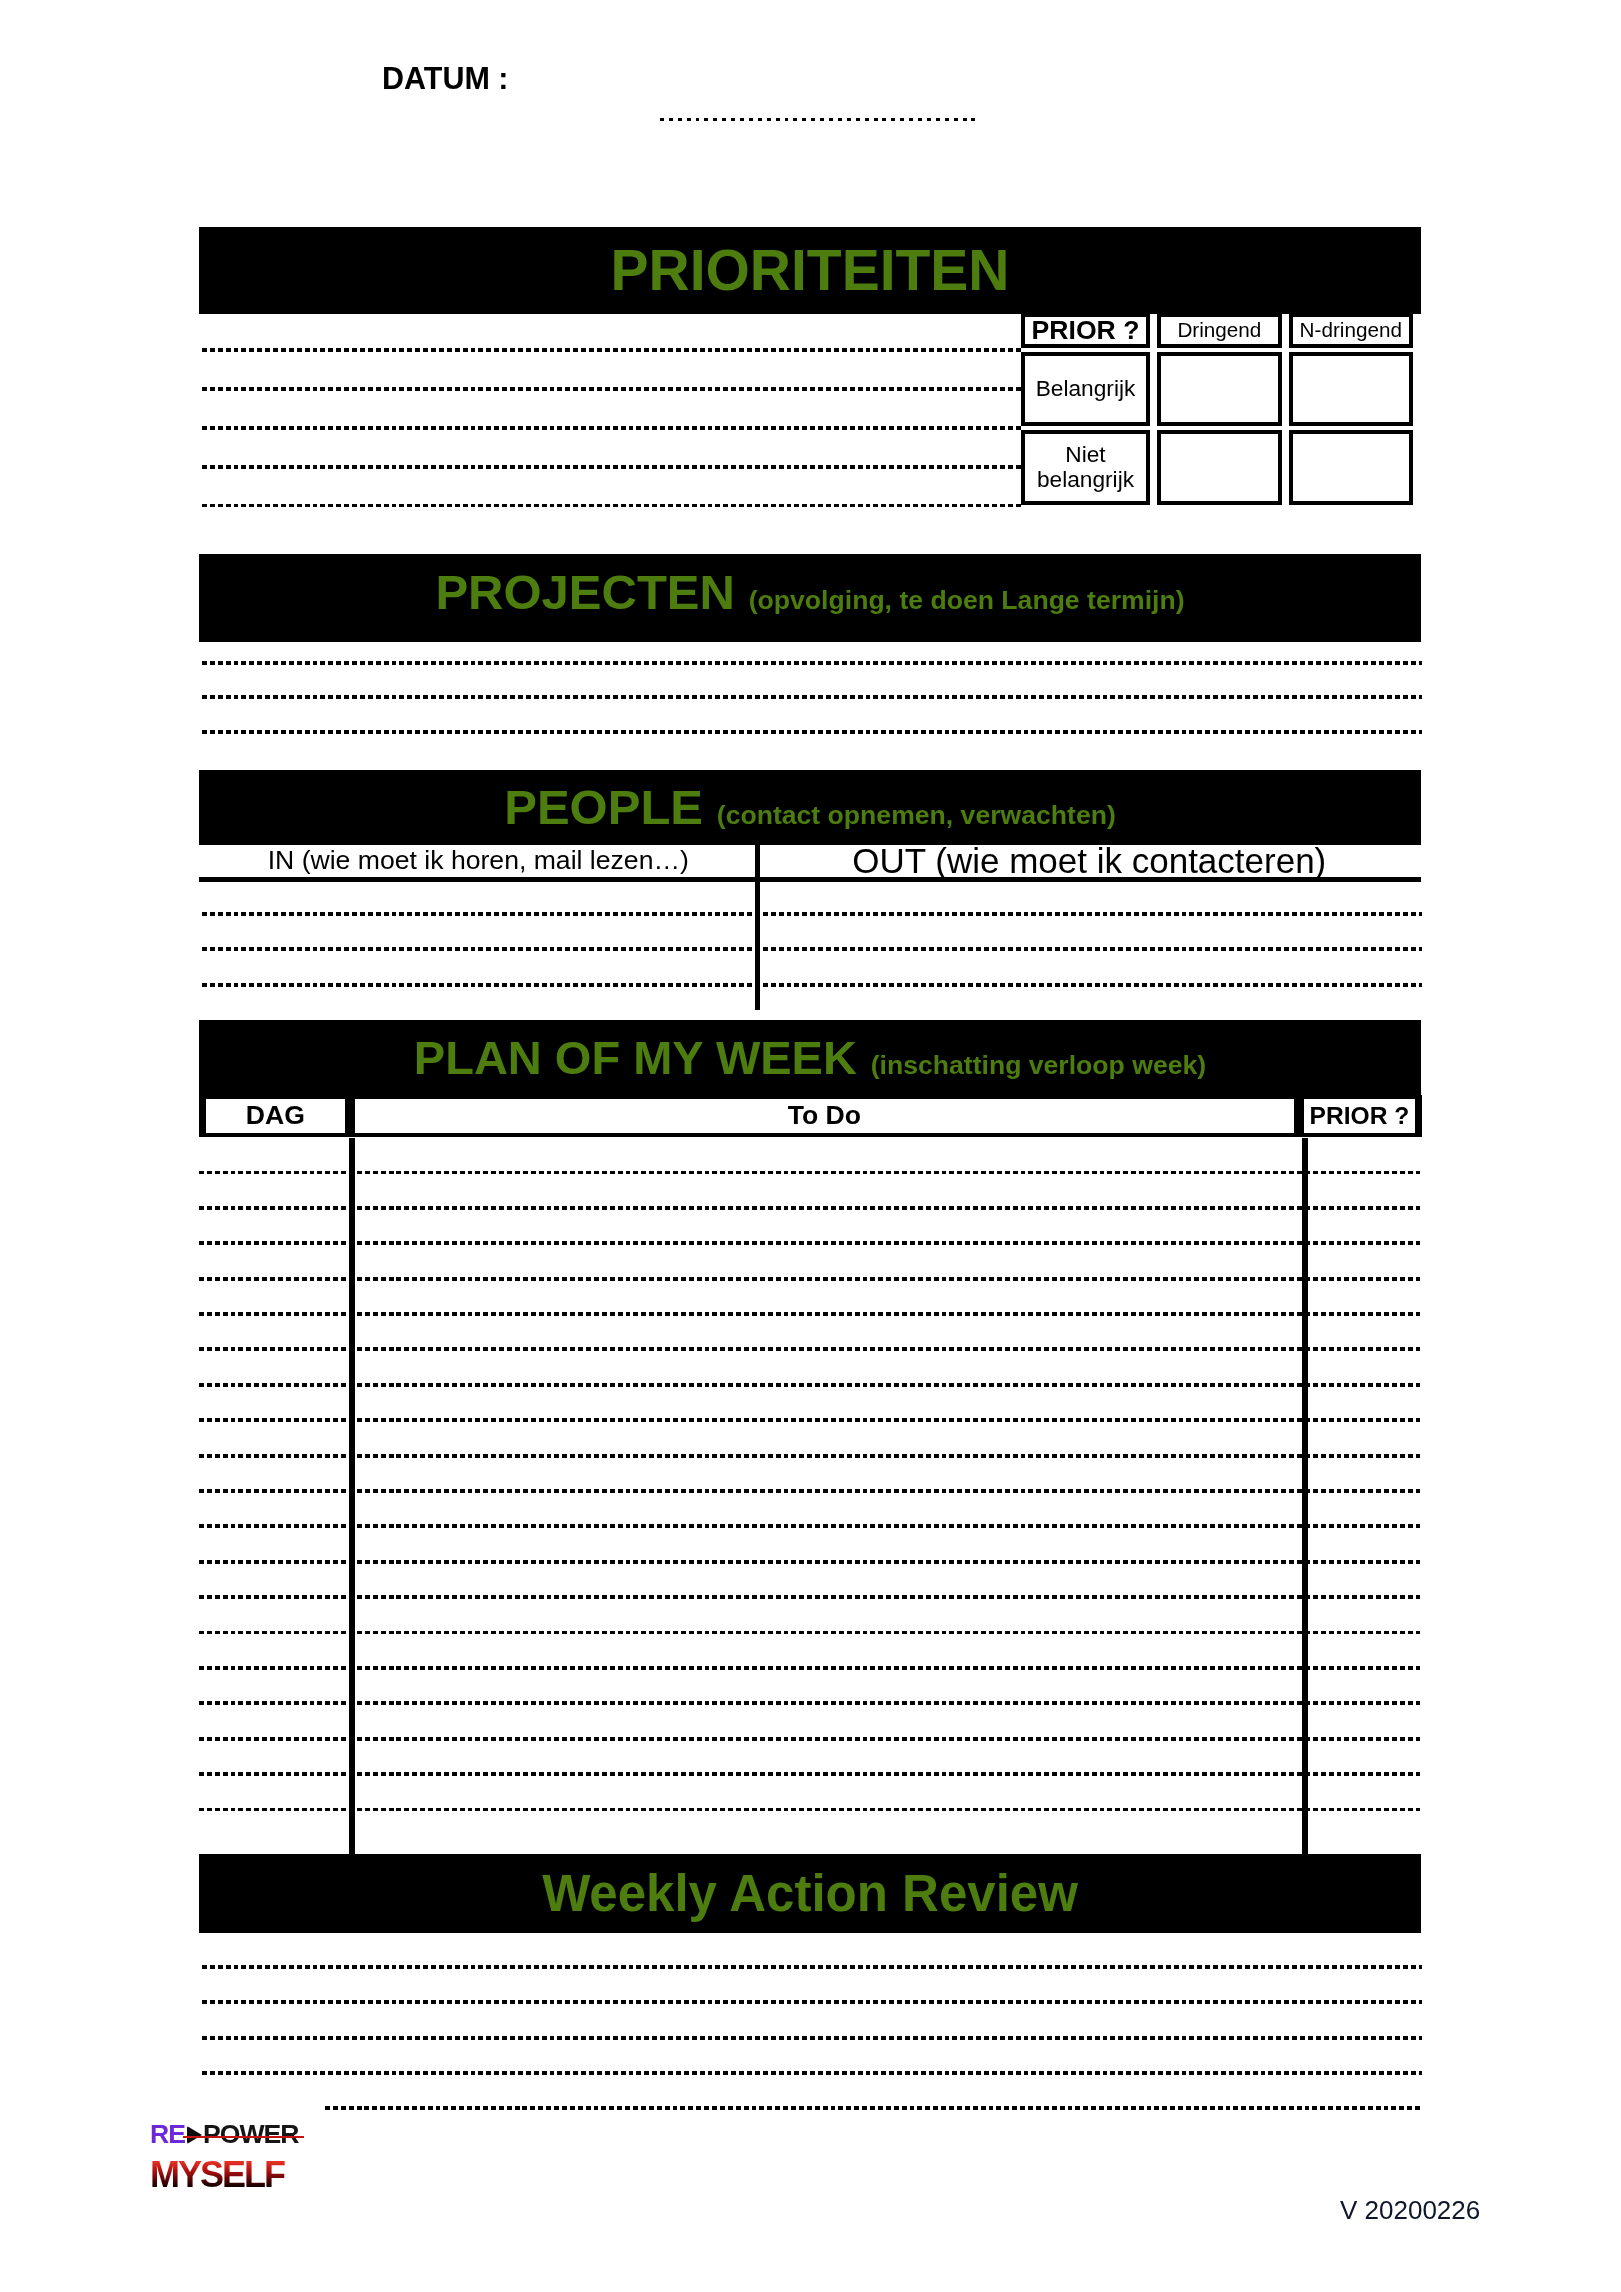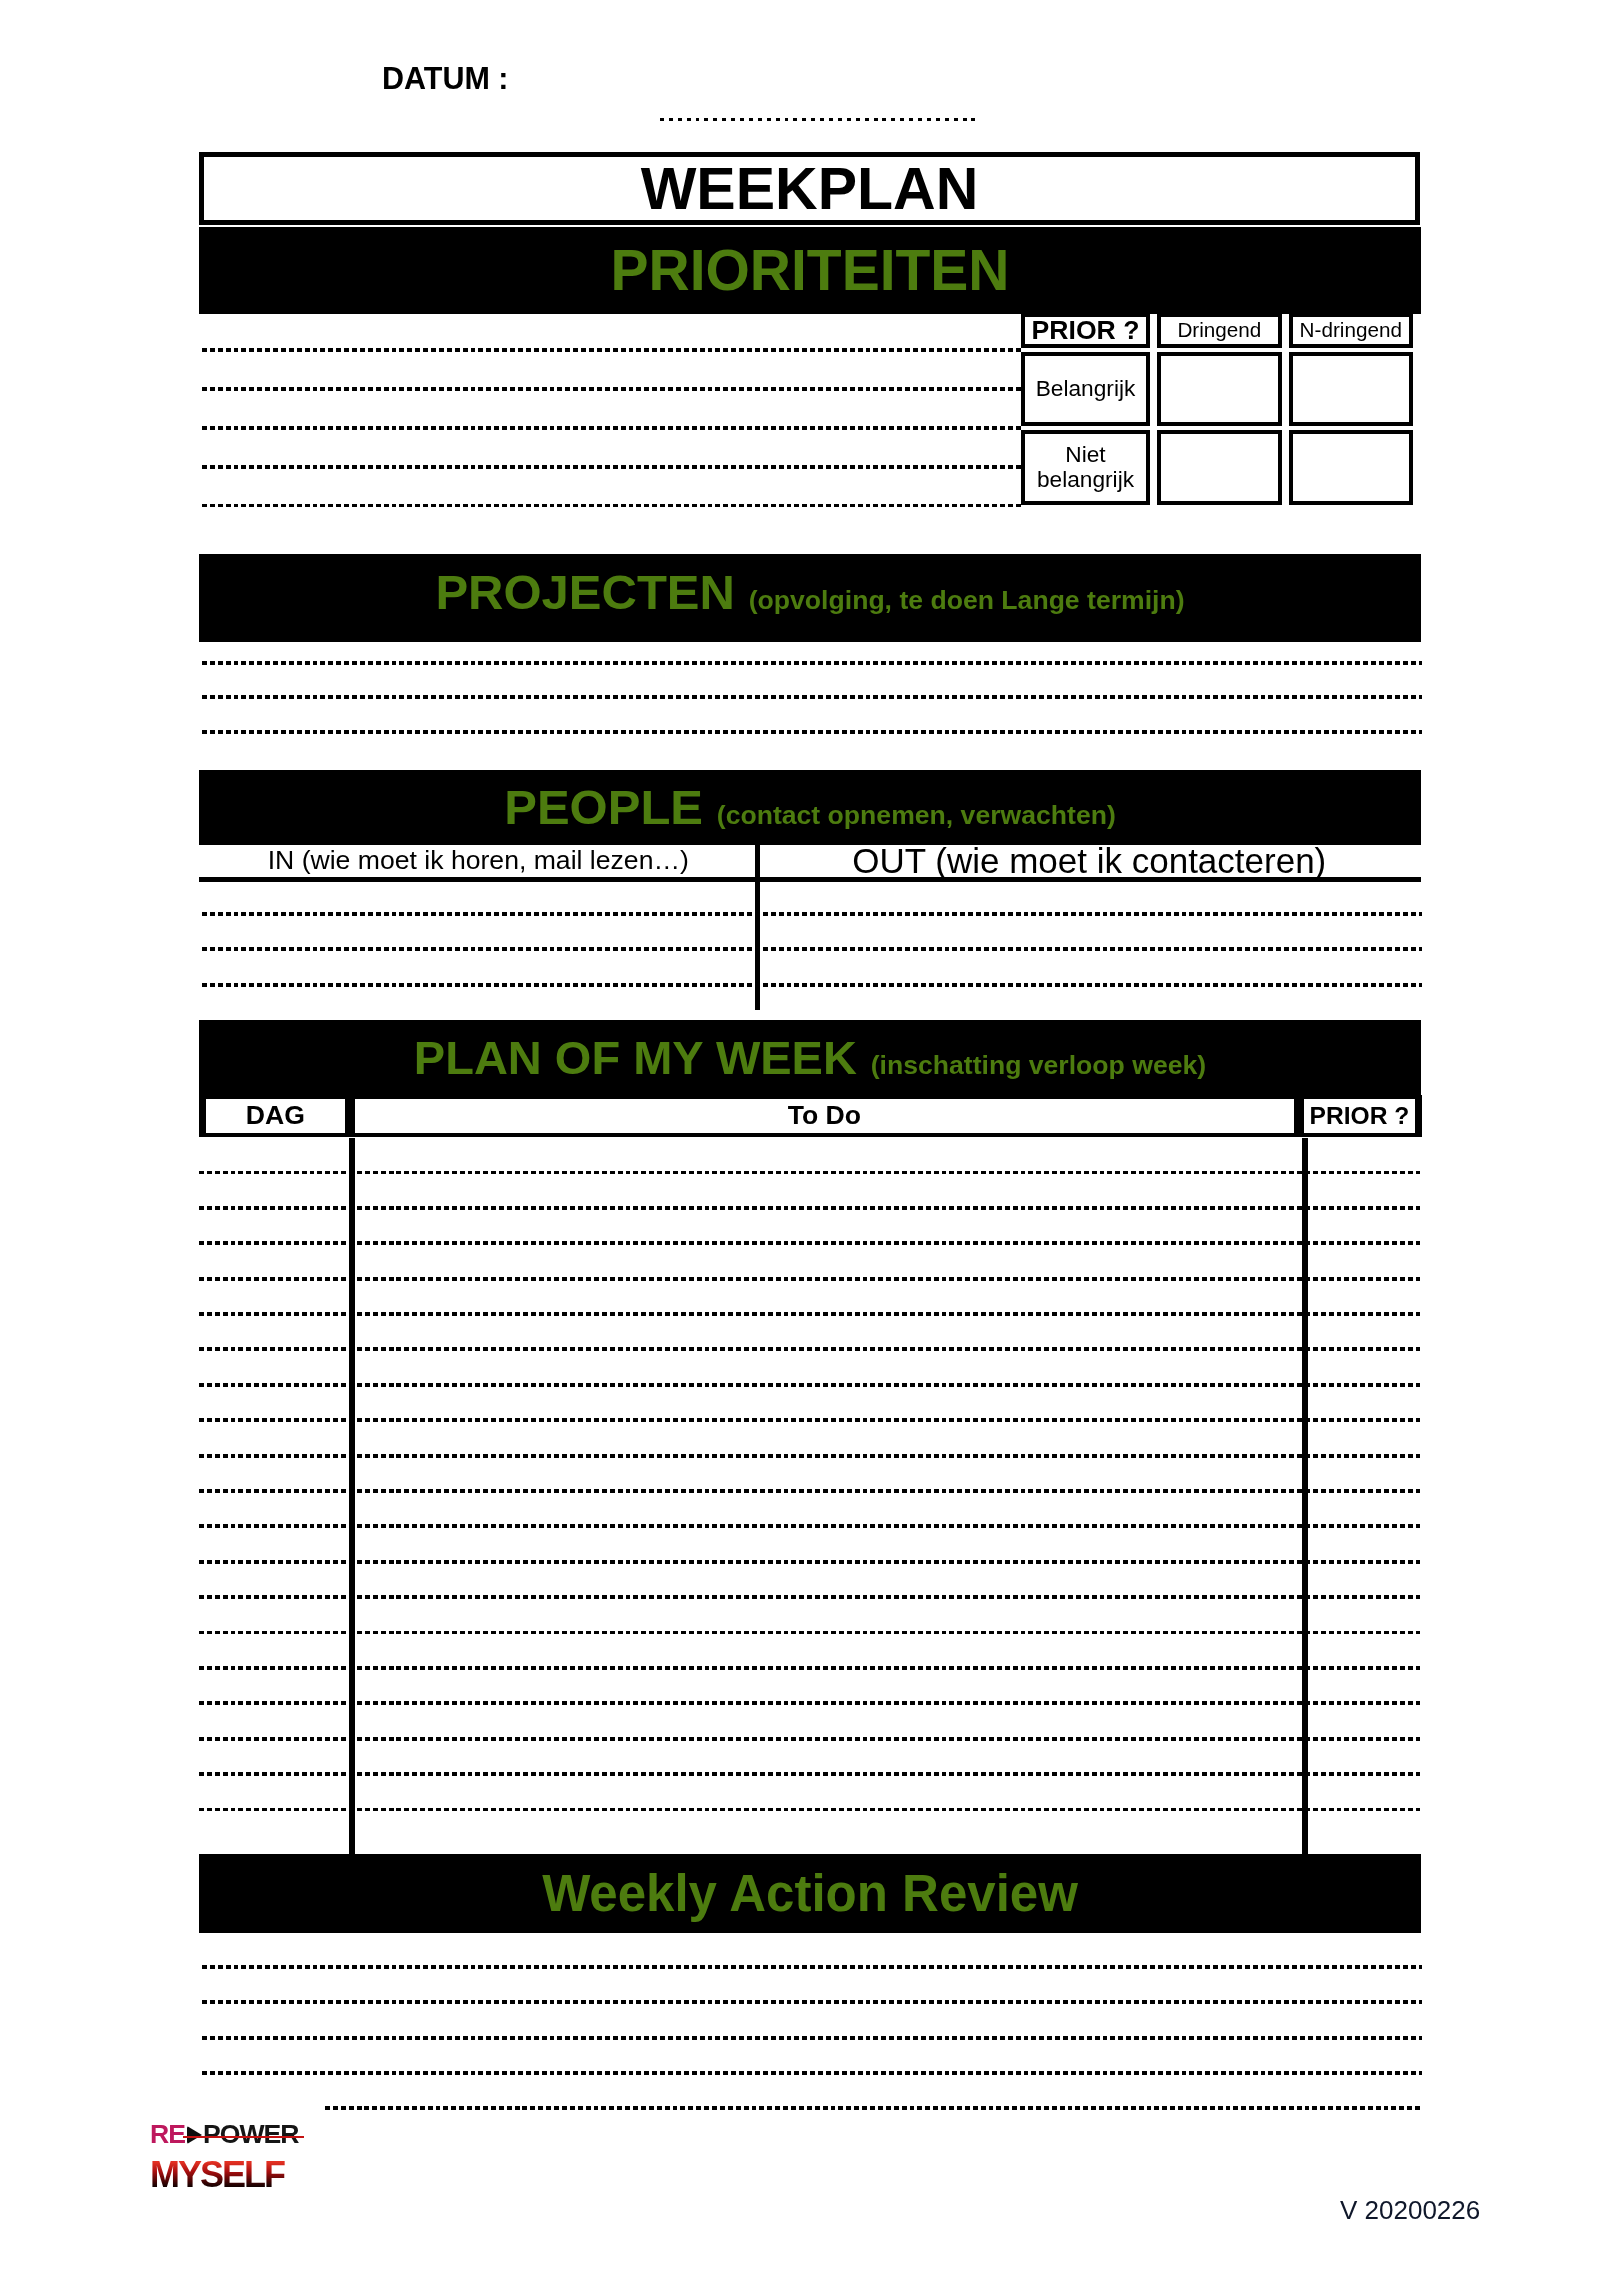--- a/index.html
+++ b/index.html
@@ -73,44 +73,41 @@
   .col-div.d2{left:1302px;}
   
   .war-banner{top:1854px;height:79px;}
   .war-banner .big{font-size:51px;line-height:79px;}
   .war-lines{position:absolute;left:202px;top:1965px;width:1220px;}
   .war-lines .dot + .dot{margin-top:31.5px;}
   .war-indent{position:absolute;left:325px;top:2106px;width:1096px;}
   
   .logo{position:absolute;left:150px;top:2122px;width:167px;}
   .logo-top{display:flex;align-items:center;height:25.6px;}
-  .logo-re{color:#be185d;font-weight:bold;font-size:26.6px;letter-spacing:-1px;}
+  .logo-re{color:#6d28d9;font-weight:bold;font-size:26.6px;letter-spacing:-1px;}
   .logo-arrow{width:0;height:0;border-left:15.8px solid #0d0d0d;border-top:9.9px solid transparent;
     border-bottom:9.9px solid transparent;margin:0 1px 0 2px;border-radius:2px;}
   .logo-power{position:relative;color:#151515;font-weight:bold;font-size:26.6px;letter-spacing:-1px;}
   .logo-power::after{content:"";position:absolute;left:-19.7px;right:-5.9px;top:54%;height:2px;background:#c41111;}
   .logo-myself{
     font-weight:bold;font-size:36px;letter-spacing:-2px;line-height:0.82;margin-top:12px;
     background:linear-gradient(180deg,#e33022 8%,#a80f0f 40%,#420404 75%,#0a0000 95%);
     -webkit-background-clip:text;background-clip:text;color:transparent;
   }
   
   .version{position:absolute;left:1340px;top:2195px;font-size:26px;color:#0f172a;}
 </style>
 </head>
 <body>
 
 <div class="page">
 
   <div class="datum">DATUM :</div>
   <div class="datum-dots"></div>
 
-  <div class="weekplan-box">
-    <span>WEEKPLAN</span>
-  </div>
 
   <div class="banner prior-banner">
     <span class="big">PRIORITEITEN</span>
   </div>
 
   <div class="prior-lines">
       <div class="dot"></div>
       <div class="dot"></div>
       <div class="dot"></div>
       <div class="dot"></div>

